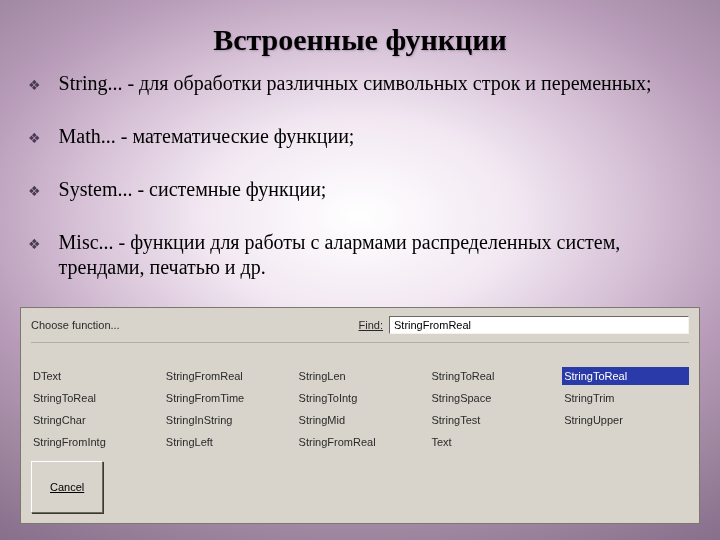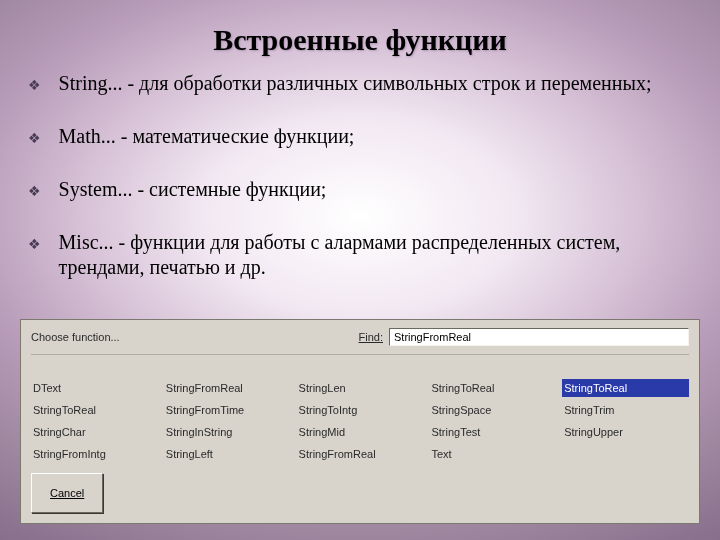--- a/index.html
+++ b/index.html
@@ -90,21 +90,21 @@
   }
   .btn-row { display:flex; }
   .btn {
     background: #d8d4cc;
     border-top: 1px solid #fff;
     border-left: 1px solid #fff;
     border-right: 1px solid #6a685f;
     border-bottom: 1px solid #6a685f;
     box-shadow: 1px 1px 0 #3a382f;
     font: 11px Tahoma, Arial, sans-serif;
-    padding: 13px 18px;
+    padding: 19px 18px;
     cursor: pointer;
     text-decoration: underline;
   }
 </style>
 </head>
 <body>
 
 <div class="title">Встроенные функции</div>
 
 <div class="content">

